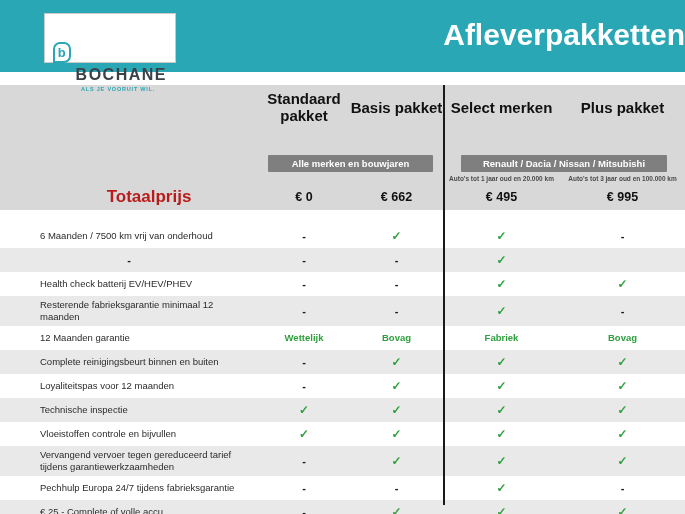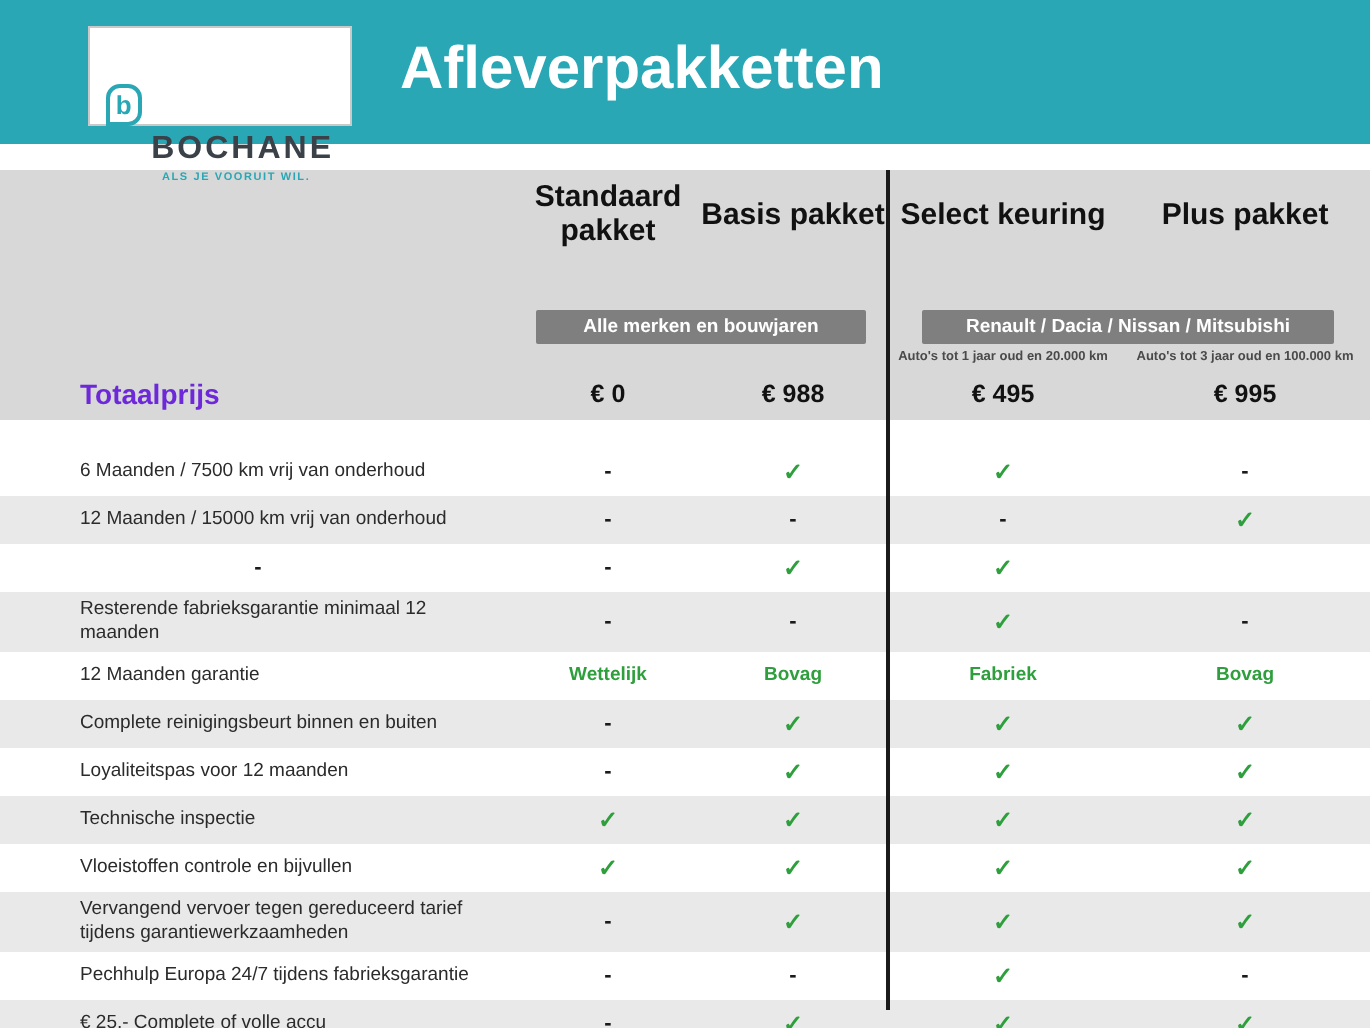--- a/index.html
+++ b/index.html
@@ -48,21 +48,21 @@
     font-size: 5.5px;
     font-weight: bold;
     color: #29A7B5;
     letter-spacing: 0.8px;
     margin-top: 2px;
     margin-left: 28px;
   }
   .title {
     position: absolute;
     left: 200px; right: 0; top: 18px;
-    text-align: left;
+    text-align: right;
     color: #ffffff;
     font-size: 30px;
     font-weight: bold;
   }
   
   .grid {
     display: grid;
     grid-template-columns: 258px 92px 93px 117px 125px;
     align-items: center;
   }
@@ -95,23 +95,24 @@
   .sub-row { height: 11px; }
   .subnote {
     text-align: center;
     font-size: 6.5px;
     font-weight: bold;
     color: #4a4a4a;
   }
   .total-row { height: 26px; }
   .total-label {
     padding-left: 40px;
-    font-size: 14px;
-    font-weight: bold;
-    color: #6d28d9;
+    font-size: 17px;
+    font-weight: bold;
+    color: #b91c1c;
+    text-align: center;
   }
   .price {
     text-align: center;
     font-size: 12.5px;
     font-weight: bold;
     color: #111;
   }
   
   .gap { height: 14px; background: #ffffff; }
   .feature-row { min-height: 24px; background: #ffffff; }
@@ -151,62 +152,62 @@
       <div class="logo-tagline">ALS JE VOORUIT WIL.</div>
     </div>
     <div class="title">Afleverpakketten</div>
   </div>
 
   <div class="band">
     <div class="grid head-row">
       <div></div>
       <div class="col-head">Standaard pakket</div>
       <div class="col-head">Basis pakket</div>
-      <div class="col-head">Select keuring</div>
+      <div class="col-head">Select merken</div>
       <div class="col-head">Plus pakket</div>
     </div>
     <div class="grid badge-row">
       <div></div>
       <div class="badge b1">Alle merken en bouwjaren</div>
       <div class="badge b2">Renault / Dacia / Nissan / Mitsubishi</div>
     </div>
     <div class="grid sub-row">
       <div></div>
       <div></div>
       <div></div>
       <div class="subnote">Auto's tot 1 jaar oud en 20.000 km</div>
       <div class="subnote">Auto's tot 3 jaar oud en 100.000 km</div>
     </div>
     <div class="grid total-row">
       <div class="total-label">Totaalprijs</div>
       <div class="price">€ 0</div>
-      <div class="price">€ 988</div>
+      <div class="price">€ 662</div>
       <div class="price">€ 495</div>
       <div class="price">€ 995</div>
     </div>
   </div>
 
   <div class="gap"></div>
 
   <div id="rows">
       <div class="grid feature-row">
         <div class="feat-label">6 Maanden / 7500 km vrij van onderhoud</div>
         <div class="cell dash">-</div>
         <div class="cell check">✓</div>
         <div class="cell check">✓</div>
         <div class="cell dash">-</div>
       </div>
       <div class="grid feature-row alt">
-        <div class="feat-label">12 Maanden / 15000 km vrij van onderhoud</div>
-        <div class="cell dash">-</div>
-        <div class="cell dash">-</div>
-        <div class="cell dash">-</div>
-        <div class="cell check">✓</div>
-      </div>
-      <div class="grid feature-row">
+        <div class="cell dash">-</div>
+        <div class="cell dash">-</div>
+        <div class="cell dash">-</div>
+        <div class="cell check">✓</div>
+      </div>
+      <div class="grid feature-row">
+        <div class="feat-label">Health check batterij EV/HEV/PHEV</div>
         <div class="cell dash">-</div>
         <div class="cell dash">-</div>
         <div class="cell check">✓</div>
         <div class="cell check">✓</div>
       </div>
       <div class="grid feature-row alt">
         <div class="feat-label">Resterende fabrieksgarantie minimaal 12 maanden</div>
         <div class="cell dash">-</div>
         <div class="cell dash">-</div>
         <div class="cell check">✓</div>

